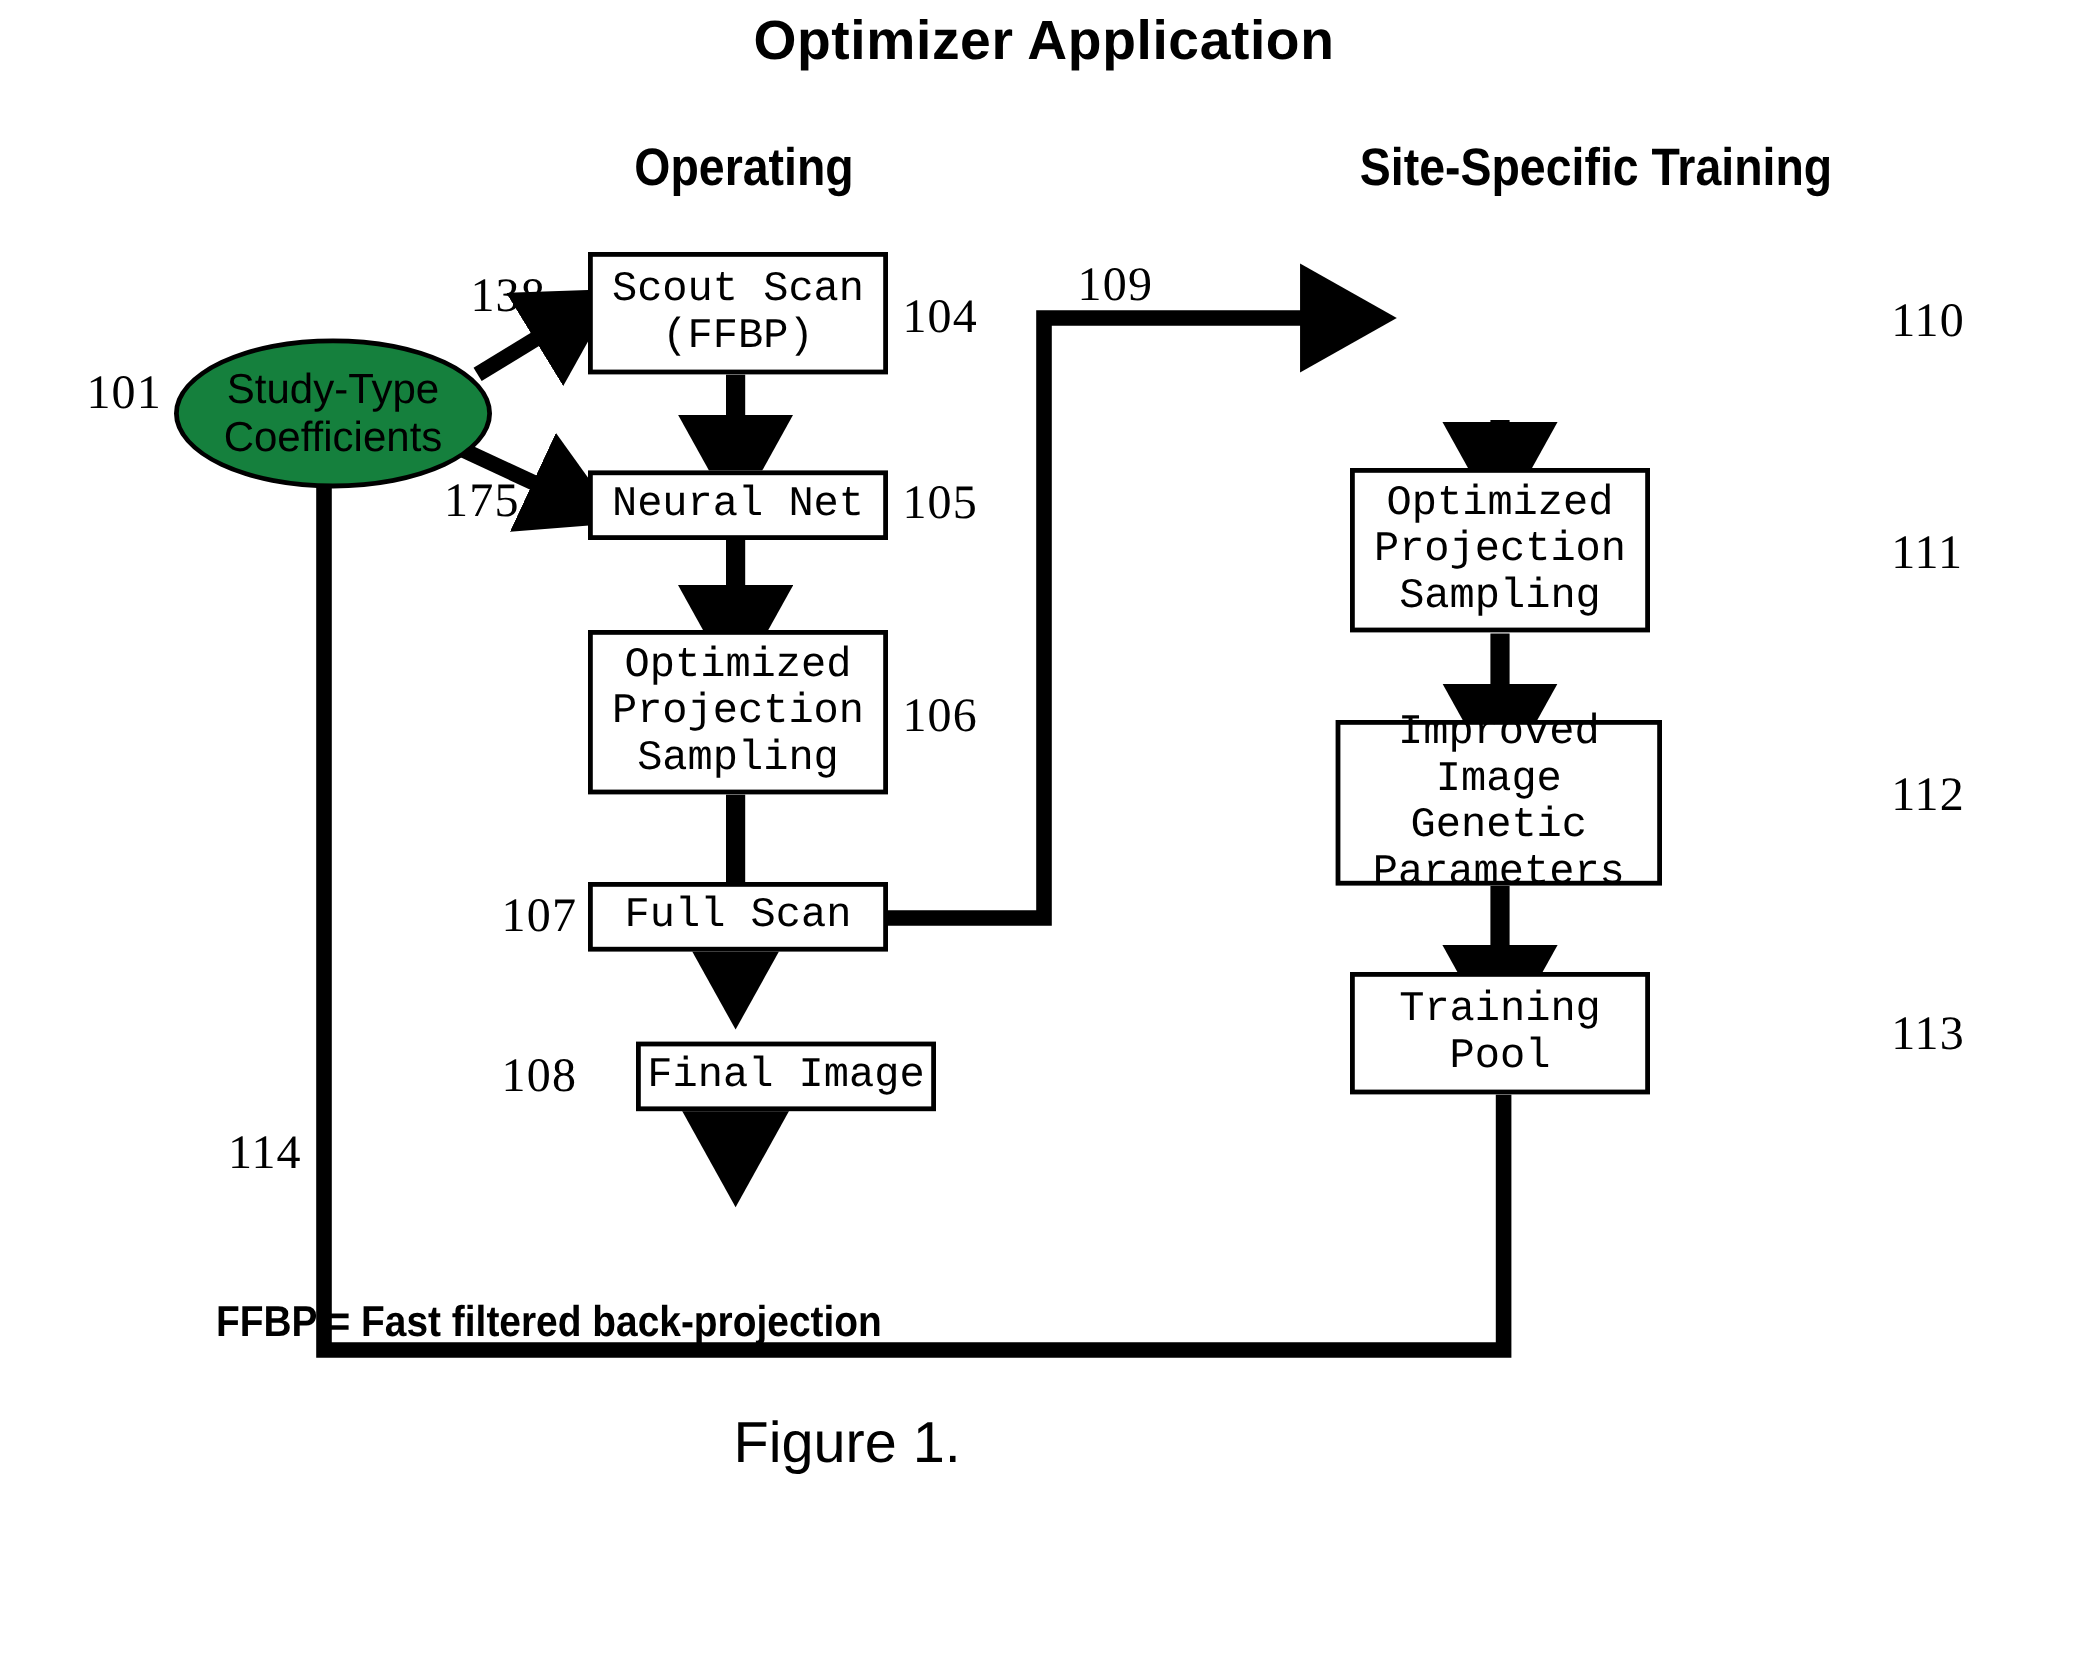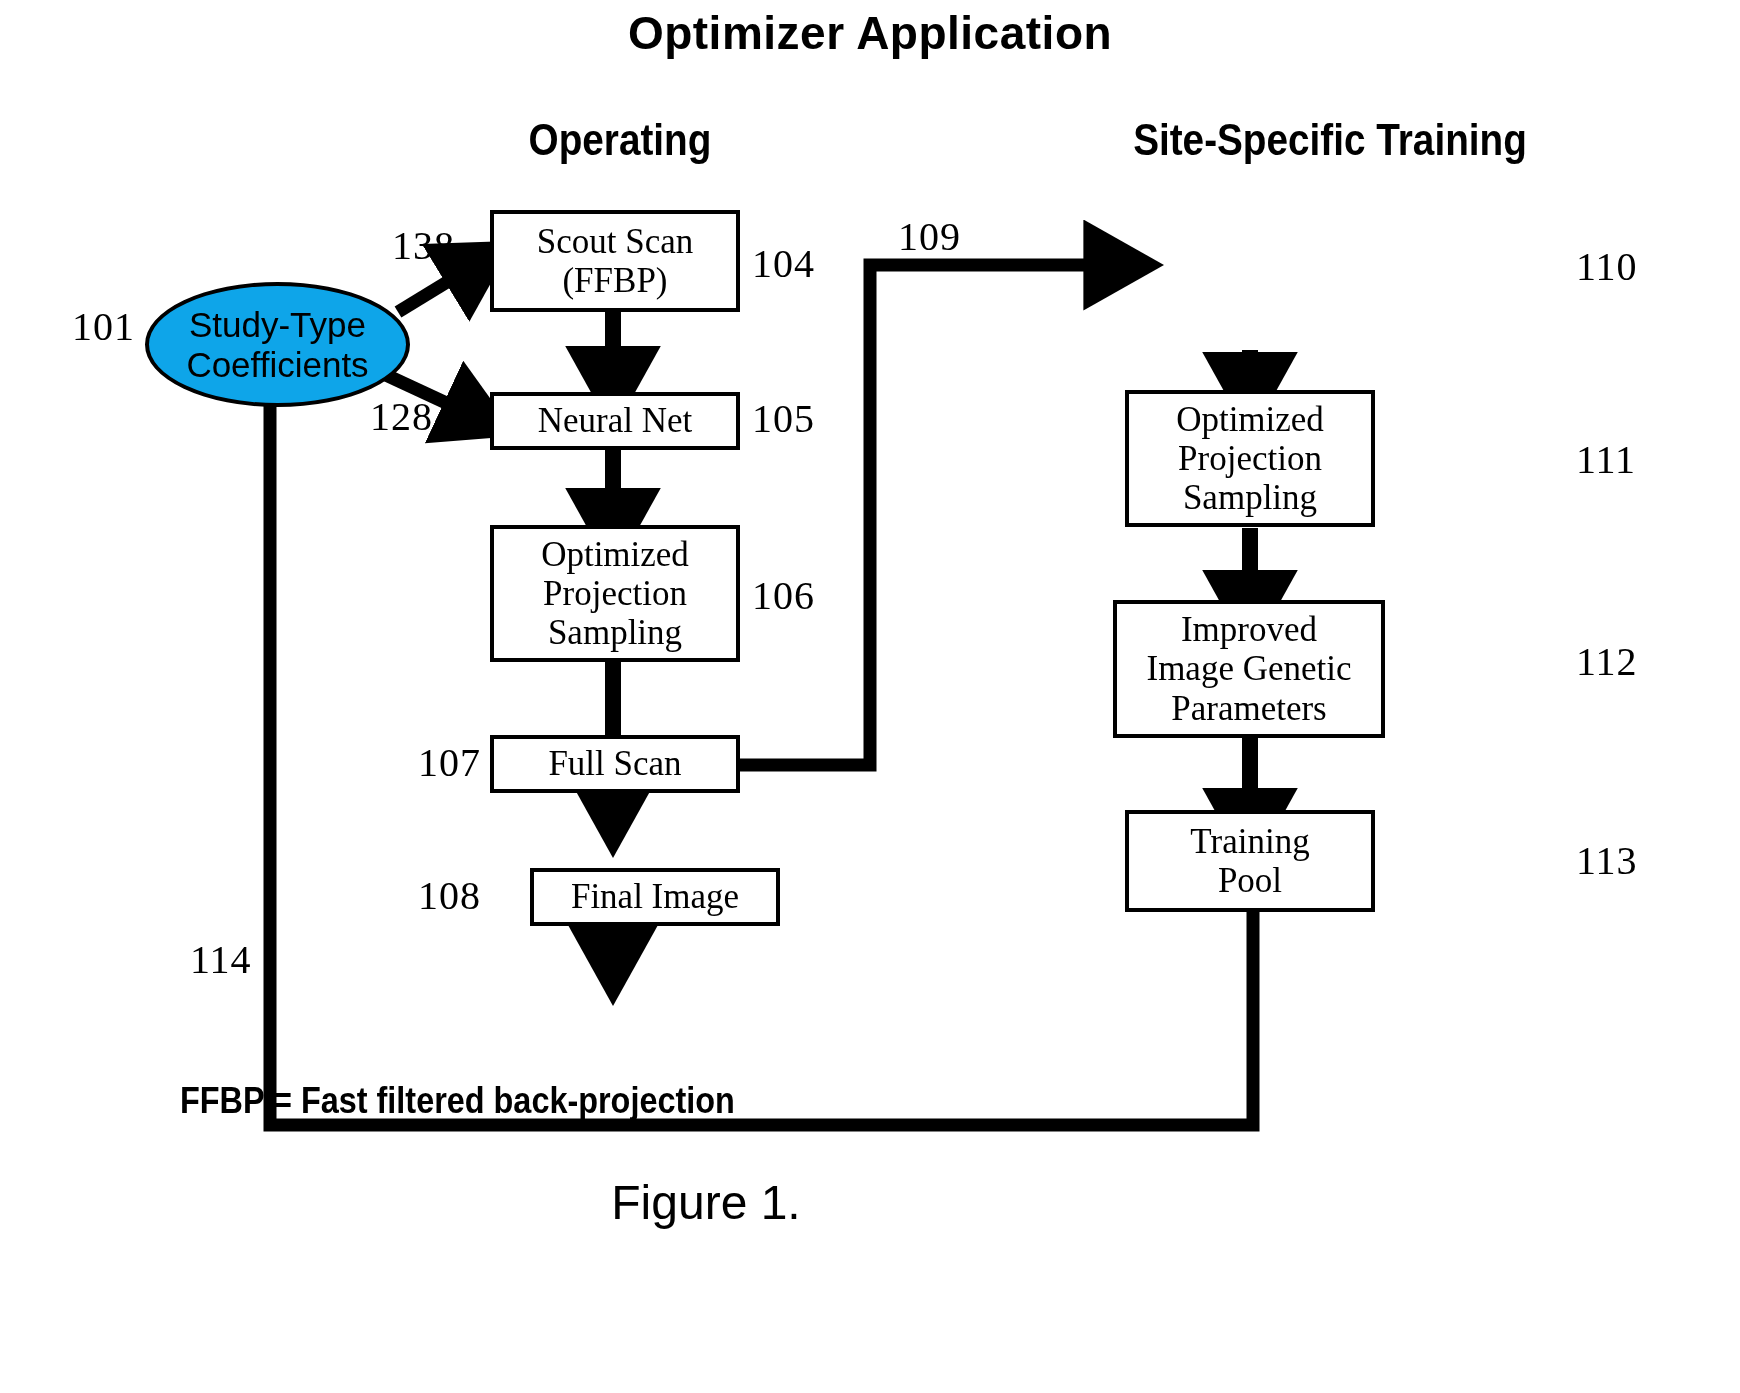--- a/index.html
+++ b/index.html
@@ -31,27 +31,27 @@
   .figlabel{
     position:absolute;left:0;width:1412px;text-align:center;
     font-family:"Liberation Sans",sans-serif;font-size:48px;
   }
 
   
   .node{
     position:absolute;box-sizing:border-box;
     border:4px solid #000;background:#fff;
     display:flex;align-items:center;justify-content:center;
-    text-align:center;font-family:Liberation Serif, serif;
+    text-align:center;font-family:Liberation Mono, monospace;
     font-size:35px;line-height:1.12;white-space:pre-line;
     z-index:3;
   }
   .ellipse{
     position:absolute;box-sizing:border-box;
-    border:4px solid #000;border-radius:50%;background:#0ea5e9;
+    border:4px solid #000;border-radius:50%;background:#15803d;
     display:flex;align-items:center;justify-content:center;
     text-align:center;font-family:"Liberation Sans",sans-serif;
     font-size:35px;line-height:1.12;white-space:pre-line;
     z-index:3;
   }
 
   
   .wires{position:absolute;left:0;top:0;width:1740px;height:1393px;z-index:2;}
 </style>
 </head>
@@ -124,21 +124,21 @@
   <div class="node" style="left:1113px;top:600px;width:272px;height:138px;">Improved
 Image Genetic
 Parameters</div>
   <div class="refnum" style="left:1576px;top:638px;">112</div>
 
   <div class="node" style="left:1125px;top:810px;width:250px;height:102px;">Training
 Pool</div>
   <div class="refnum" style="left:1576px;top:837px;">113</div>
 
   <div class="refnum" style="left:392px;top:222px;">138</div>
-  <div class="refnum" style="left:370px;top:393px;">128</div>
+  <div class="refnum" style="left:370px;top:393px;">175</div>
   <div class="refnum" style="left:898px;top:213px;">109</div>
   <div class="refnum" style="left:190px;top:936px;">114</div>
 
   <div class="legend" style="left:180px;top:1080px;">FFBP = Fast filtered back-projection</div>
 
   <div class="figlabel" style="top:1175px;">Figure 1.</div>
 
 </div>
 
 </body></html>

